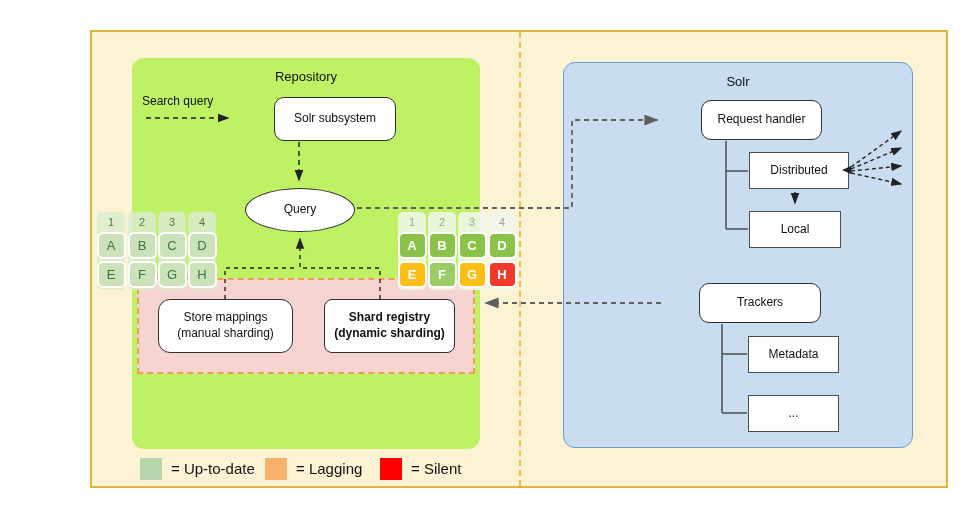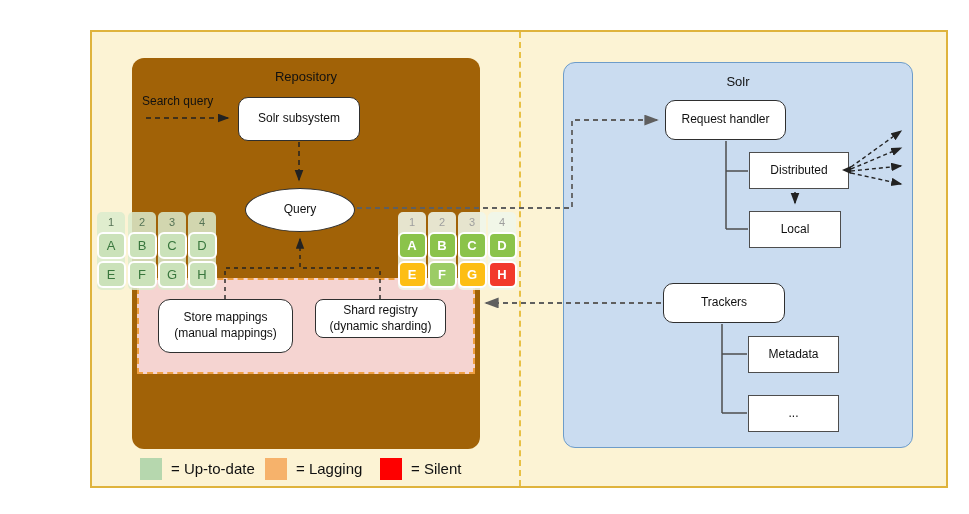--- a/index.html
+++ b/index.html
@@ -3,33 +3,33 @@
 <meta charset="utf-8">
 <style>
   html,body{margin:0;padding:0;background:#ffffff;font-family:"Liberation Sans",sans-serif;}
   .canvas{position:relative;width:969px;height:514px;background:#ffffff;overflow:hidden;}
   .abs{position:absolute;box-sizing:border-box;}
 
   .outer{left:90px;top:30px;width:858px;height:458px;background:#fcf3d4;border:2px solid #dfb33c;}
   .divider{left:519px;top:32px;width:0;height:454px;border-left:2px dashed #e8c044;}
 
   .panel{border-radius:12px;}
-  .repo-panel{left:132px;top:58px;width:348px;height:391px;background:#a16207;}
+  .repo-panel{left:132px;top:58px;width:348px;height:391px;background:#bef264;}
   .solr-panel{left:563px;top:62px;width:350px;height:386px;background:#cadcf0;border:1px solid #6d9cc9;}
   .panel-title{position:absolute;left:0;top:11px;width:100%;text-align:center;font-size:13px;color:#111;}
 
   .stale-zone{left:137px;top:278px;width:338px;height:96px;background:#f5d4d1;border:2px dashed #ee9f40;}
 
   .node{display:flex;align-items:center;justify-content:center;text-align:center;
         background:#ffffff;border:1.4px solid #2f2f2f;font-size:12px;color:#111;line-height:1.3;}
-  .round{border-radius:10px;}
+  .round{border-radius:10px;margin-left:36px;}
   .node-solr-subsystem{left:238px;top:97px;width:122px;height:44px;}
   .node-query{left:245px;top:188px;width:110px;height:44px;border-radius:50%;}
   .node-store-mappings{left:158px;top:299px;width:135px;height:54px;border-radius:12px;}
-  .node-shard-registry{left:315px;top:299px;width:131px;height:39px;border-radius:8px;}
+  .node-shard-registry{left:324px;top:299px;width:131px;height:54px;border-radius:8px;font-weight:bold;}
   .node-request-handler{left:665px;top:100px;width:121px;height:40px;}
   .gray-node{border:1.4px solid #4d4d4d;}
   .node-distributed{left:749px;top:152px;width:100px;height:37px;}
   .node-local{left:749px;top:211px;width:92px;height:37px;}
   .node-trackers{left:663px;top:283px;width:122px;height:40px;}
   .node-metadata{left:748px;top:336px;width:91px;height:37px;}
   .node-more{left:748px;top:395px;width:91px;height:37px;}
 
   .edge-label{font-size:12px;color:#111;}
   .lbl-search-query{left:142px;top:94px;width:92px;}
@@ -114,21 +114,21 @@
     <div class="shard-cell solr-cell up-to-date">D</div>
     <div class="shard-cell solr-cell silent">H</div>
   </div>
 
   <div class="abs edge-label lbl-search-query">Search query</div>
   <div class="abs node round node-solr-subsystem">Solr subsystem</div>
   <div class="abs node node-query">Query</div>
   <div class="abs node node-store-mappings">
     <div>
       <div>Store mappings</div>
-      <div>(manual mappings)</div>
+      <div>(manual sharding)</div>
     </div>
   </div>
   <div class="abs node node-shard-registry">
     <div>
       <div>Shard registry</div>
       <div>(dynamic sharding)</div>
     </div>
   </div>
 
   <div class="abs node round node-request-handler">Request handler</div>

